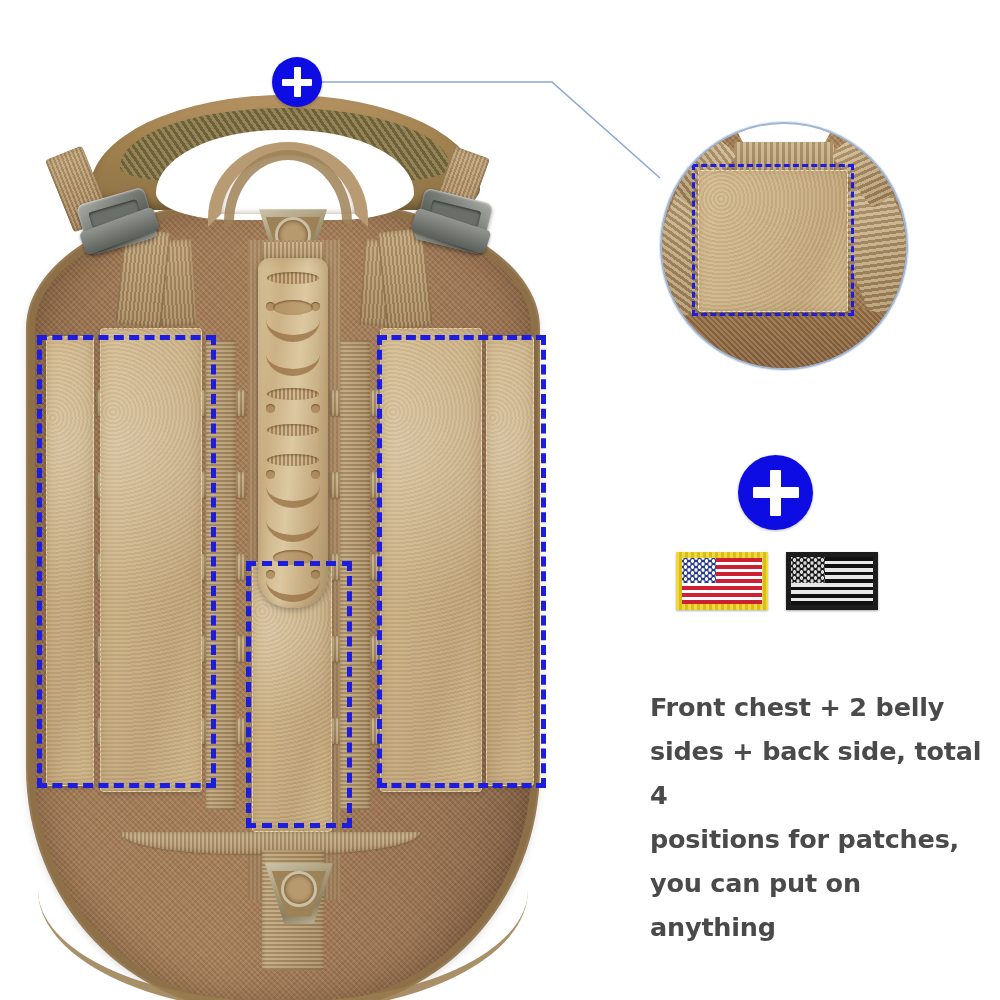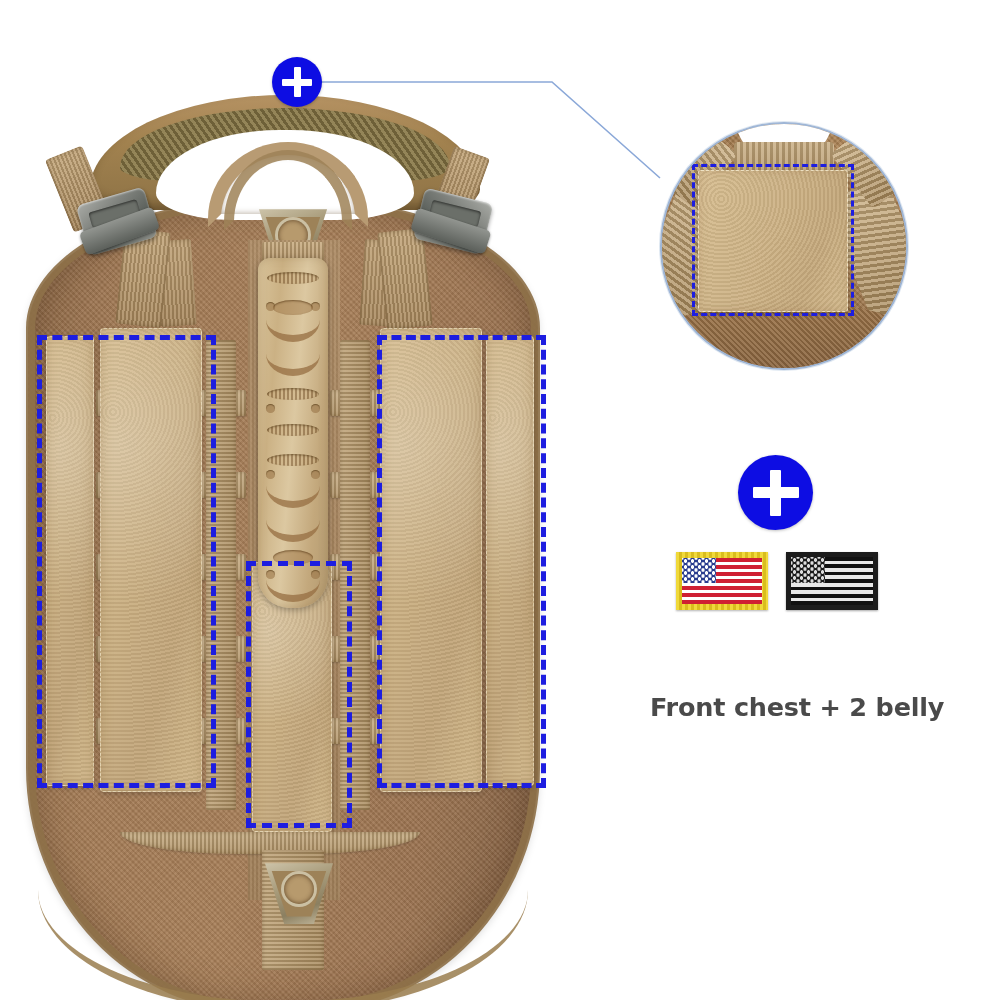--- a/index.html
+++ b/index.html
@@ -479,15 +479,18 @@
     <div class="flag flag-sub">
       <div class="stripes"></div>
       <div class="canton">
         <div class="stars"></div>
       </div>
     </div>
   </div>
 
   <div class="caption">
     <div>Front chest + 2 belly</div>
+    <div>sides + back side, total 4</div>
+    <div>positions for patches,</div>
+    <div>you can put on anything</div>
   </div>
 
 </div>
 
 </body></html>

